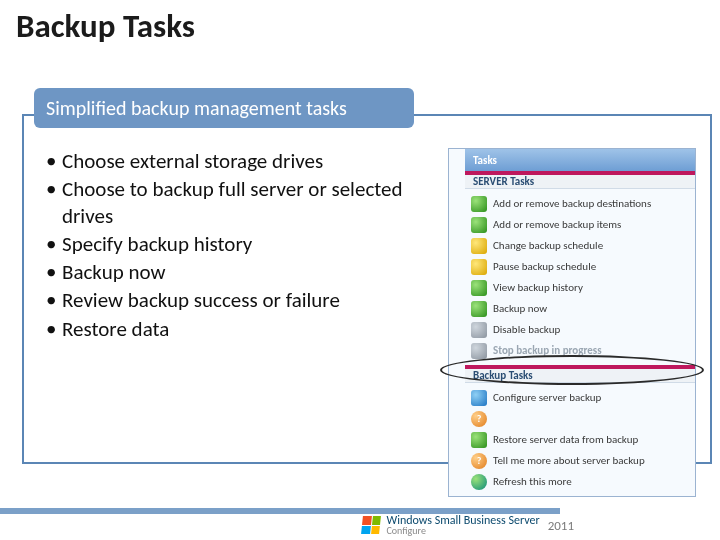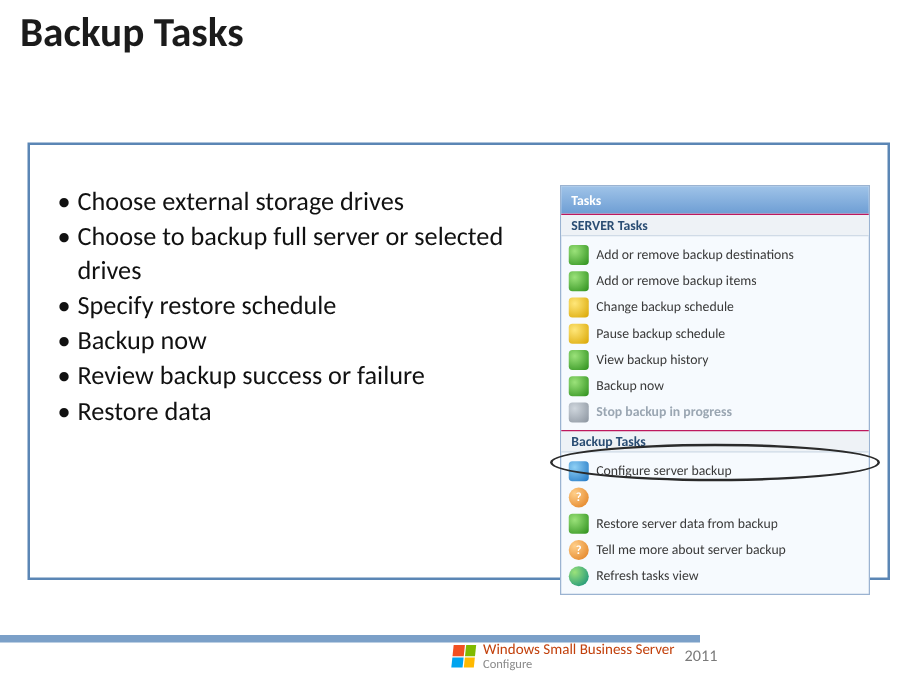--- a/index.html
+++ b/index.html
@@ -19,28 +19,28 @@
 
   .bullets {
     position: absolute; left: 46px; top: 148px; width: 390px;
     color: #111; font-size: 21px; line-height: 1.25;
   }
   .bullets .item { display: flex; margin-bottom: 2px; }
   .bullets .dot { width: 16px; flex: 0 0 16px; }
   .bullets .txt { flex: 1; }
 
   
-  .pane { position: absolute; left: 448px; top: 148px; width: 248px; border: 1px solid #9bb3d1; background: #f6fafe; font-size: 11px; color: #3a3a3a; }
+  .pane { position: absolute; left: 448px; top: 148px; width: 248px; border: 1px solid #9bb3d1; background: #f6fafe; font-size: 11px; color: #3a3a3a; padding-left: 16px; }
   .pane-header {
     height: 22px; display: flex; align-items: center; padding-left: 8px;
     background: linear-gradient(#9fc3e8, #6e9ed4); color: #fff; font-weight: 600;
   }
   .section-title {
     height: 18px; display: flex; align-items: center; padding-left: 8px;
-    background: #eef2f6; border-top: 1px solid #be185d; border-bottom: 1px solid #d0dbe7;
+    background: #eef2f6; border-top: 4px solid #be185d; border-bottom: 1px solid #d0dbe7;
     font-weight: 600; color: #2a4d73;
   }
   .task-list { padding: 4px 0; text-align: center; }
   .task-row { display: flex; align-items: center; height: 21px; padding: 0 6px; }
   .task-row.dim { color: #9aa6b2; font-weight: bold; }
   .ticon { width: 16px; height: 16px; margin-right: 6px; border-radius: 3px; flex: 0 0 16px; }
   .ticon.green { background: radial-gradient(circle at 30% 30%, #9be27a, #2b8e1a); }
   .ticon.yellow { background: radial-gradient(circle at 30% 30%, #ffe77a, #d9a500); }
   .ticon.grey { background: radial-gradient(circle at 30% 30%, #cfd6dd, #8a939e); }
   .ticon.blue { background: radial-gradient(circle at 30% 30%, #8fd0f5, #1e74c2); }
@@ -57,46 +57,49 @@
 
   .footer-bar { position: absolute; left: 0; bottom: 26px; width: 560px; height: 6px; background: #7ba0c8; }
 
   .brand { position: absolute; right: 10px; bottom: 4px; display: flex; align-items: center; gap: 6px; }
   .flag { width: 18px; height: 18px; display: grid; grid-template-columns: 1fr 1fr; grid-template-rows: 1fr 1fr; gap: 1px; transform: skewX(-6deg); }
   .flag div:nth-child(1){ background:#f25022; }
   .flag div:nth-child(2){ background:#7fba00; }
   .flag div:nth-child(3){ background:#00a4ef; }
   .flag div:nth-child(4){ background:#ffb900; }
   .brand-text { display: flex; flex-direction: column; line-height: 1; }
-  .brand-top { font-size: 12px; color: #c2410c; }
+  .brand-top { font-size: 12px; color: #0c4a6e; }
   .brand-bot { font-size: 10px; color: #8a8a8a; }
   .year { font-size: 13px; color: #7a7a7a; margin-left: 2px; align-self: center; }
 </style>
 </head>
 <body>
 
 <div class="slide">
 
   <div class="title">Backup Tasks</div>
 
   <div class="panel-border"></div>
 
+  <div class="subtitle-pill">
+    <span>Simplified backup management tasks</span>
+  </div>
 
   <div class="bullets">
     <div class="item">
         <span class="dot">•</span>
         <span class="txt">Choose external storage drives</span>
       </div>
     <div class="item">
         <span class="dot">•</span>
         <span class="txt">Choose to backup full server or selected drives</span>
       </div>
     <div class="item">
         <span class="dot">•</span>
-        <span class="txt">Specify restore schedule</span>
+        <span class="txt">Specify backup history</span>
       </div>
     <div class="item">
         <span class="dot">•</span>
         <span class="txt">Backup now</span>
       </div>
     <div class="item">
         <span class="dot">•</span>
         <span class="txt">Review backup success or failure</span>
       </div>
     <div class="item">
@@ -127,20 +130,24 @@
           <span class="task-label">Pause backup schedule</span>
         </div>
       <div class="task-row">
           <span class="ticon green"></span>
           <span class="task-label">View backup history</span>
         </div>
       <div class="task-row">
           <span class="ticon green"></span>
           <span class="task-label">Backup now</span>
         </div>
+      <div class="task-row">
+          <span class="ticon grey"></span>
+          <span class="task-label">Disable backup</span>
+        </div>
       <div class="task-row dim">
           <span class="ticon grey"></span>
           <span class="task-label">Stop backup in progress</span>
         </div>
     </div>
 
     <div class="section-title">Backup Tasks</div>
     <div class="task-list">
       <div class="task-row">
           <span class="ticon blue"></span>
@@ -152,21 +159,21 @@
       <div class="task-row">
           <span class="ticon green"></span>
           <span class="task-label">Restore server data from backup</span>
         </div>
       <div class="task-row">
           <span class="ticon orange"></span>
           <span class="task-label">Tell me more about server backup</span>
         </div>
       <div class="task-row">
           <span class="ticon teal"></span>
-          <span class="task-label">Refresh tasks view</span>
+          <span class="task-label">Refresh this more</span>
         </div>
     </div>
   </div>
 
   <div class="oval-highlight"></div>
 
   <div class="footer-bar"></div>
 
   <div class="brand">
     <div class="flag">

